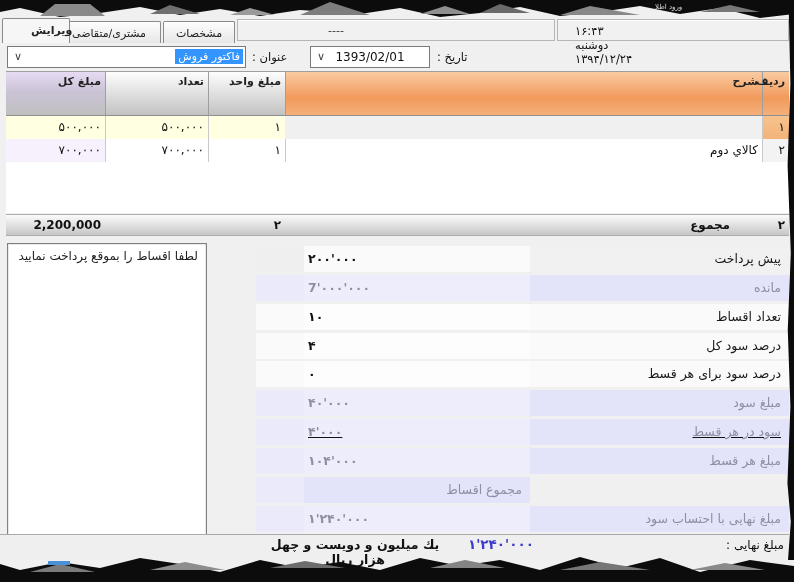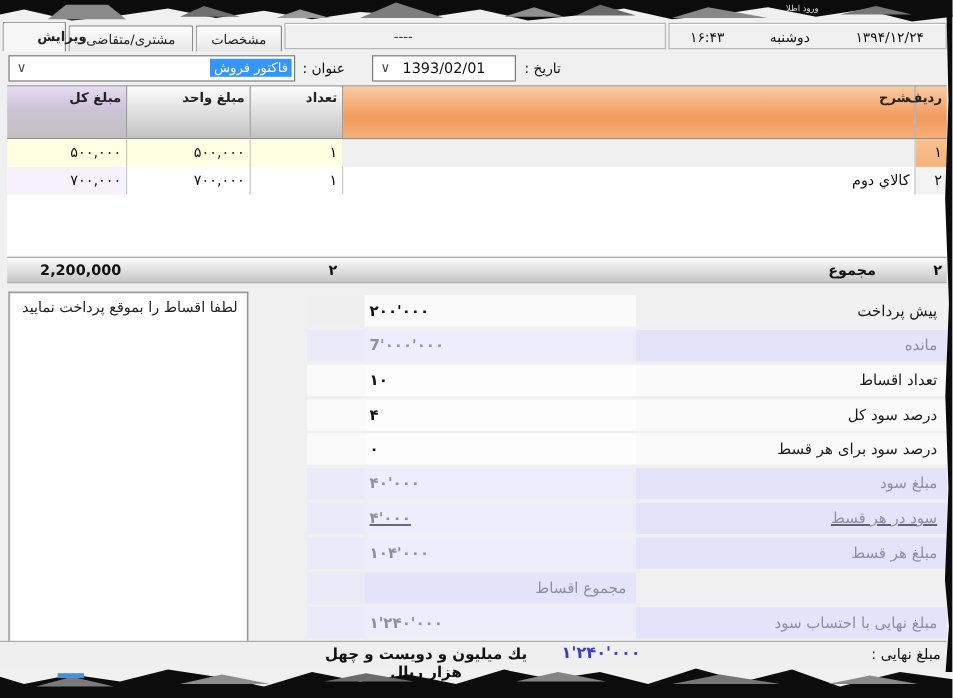--- a/index.html
+++ b/index.html
@@ -12,21 +12,21 @@
   .torn-bottom{left:0;top:556px;width:794px;height:26px;}
   .torn-right{left:786px;top:12px;width:8px;height:548px;background:#0b0b0b;
     clip-path:polygon(35% 0,100% 0,100% 100%,25% 100%,60% 93%,18% 86%,55% 72%,22% 58%,60% 44%,20% 28%,55% 13%);}
 
   
   .tab{top:21px;height:22px;border:1px solid #8A8A8A;border-bottom:none;border-radius:2px 2px 0 0;
        background:linear-gradient(#FDFDFD,#E7E7E7);font-size:11px;text-align:center;padding-top:5px;color:#222;}
   .tab.active{top:18px;height:25px;background:#F6F6F6;z-index:2;font-weight:bold;}
   .panel{top:19px;height:22px;background:#F1F1F1;border:1px solid #B6B6B6;box-shadow:inset 0 1px 0 #fff;}
   .panel-dashes{left:237px;width:318px;text-align:center;padding:4px 120px 0 0;font-size:11px;color:#333;}
-  .panel-datetime{left:557px;width:232px;display:flex;justify-content:space-between;
+  .panel-datetime{left:557px;width:232px;display:flex;flex-direction:column;justify-content:space-between;
        padding:4px 18px 0 17px;font-size:11.5px;color:#111;}
 
   
   .combo{top:46px;height:22px;background:#fff;border:1px solid #7A7A7A;}
   .combo-title{left:7px;width:239px;}
   .combo-date{left:310px;width:120px;text-align:center;font-size:12px;padding-top:3px;}
   .chev{position:absolute;left:6px;top:2px;font-size:11px;color:#444;line-height:16px;}
   .sel-text{position:absolute;right:2px;top:2px;background:#3595FF;color:#fff;font-size:11px;
        padding:1px 3px;direction:rtl;}
   .flabel{font-size:11.5px;direction:rtl;color:#111;}
@@ -86,21 +86,21 @@
     <path d="M150,14 L170,5 L200,14 Z" fill="#6f6f6f"></path>
     <path d="M230,15 L250,8 L275,15 Z" fill="#9a9a9a"></path>
     <path d="M300,15 L330,2 L370,15 Z" fill="#7d7d7d"></path>
     <path d="M420,14 L445,6 L470,14 Z" fill="#8f8f8f"></path>
     <path d="M480,13 L500,4 L530,13 Z" fill="#6a6a6a"></path>
     <path d="M560,15 L590,6 L640,15 Z" fill="#888888"></path>
     <path d="M700,12 L730,5 L760,12 Z" fill="#777777"></path>
     <text x="655" y="9" font-size="7" fill="#dddddd">ورود اطلا</text>
   </svg>
 
-  <div class="abs tab active" style="left:2px;width:53px;padding-left:28px;">ویرایش</div>
+  <div class="abs tab active" style="left:2px;width:68px;padding-left:28px;">ویرایش</div>
   <div class="abs tab" style="left:57px;width:104px;">مشتری/متقاضی</div>
   <div class="abs tab" style="left:163px;width:72px;">مشخصات</div>
 
   <div class="abs panel panel-dashes">----</div>
   <div class="abs panel panel-datetime">
     <span>۱۶:۴۳</span>
     <span>دوشنبه</span>
     <span>۱۳۹۴/۱۲/۲۴</span>
   </div>
 
@@ -110,22 +110,22 @@
   </div>
   <div class="abs flabel" style="left:252px;top:50px;">عنوان :</div>
   <div class="abs combo combo-date">
     <span class="chev">∨</span>
     <span>1393/02/01</span>
   </div>
   <div class="abs flabel" style="left:437px;top:50px;">تاریخ :</div>
 
   <div class="abs grid-row" style="top:71px;height:45px;">
     <div class="th th-kol">مبلغ کل</div>
+    <div class="th">تعداد</div>
     <div class="th">مبلغ واحد</div>
-    <div class="th">تعداد</div>
     <div class="th th-orange">شرح</div>
     <div class="th th-orange">ردیف</div>
   </div>
 
   <div class="abs grid-row r1" style="top:116px;height:23px;">
     <div class="td td-kol">۵۰۰,۰۰۰</div>
     <div class="td">۵۰۰,۰۰۰</div>
     <div class="td">۱</div>
     <div class="td td-sharh">کالاي اول</div>
     <div class="td td-radif">۱</div>

